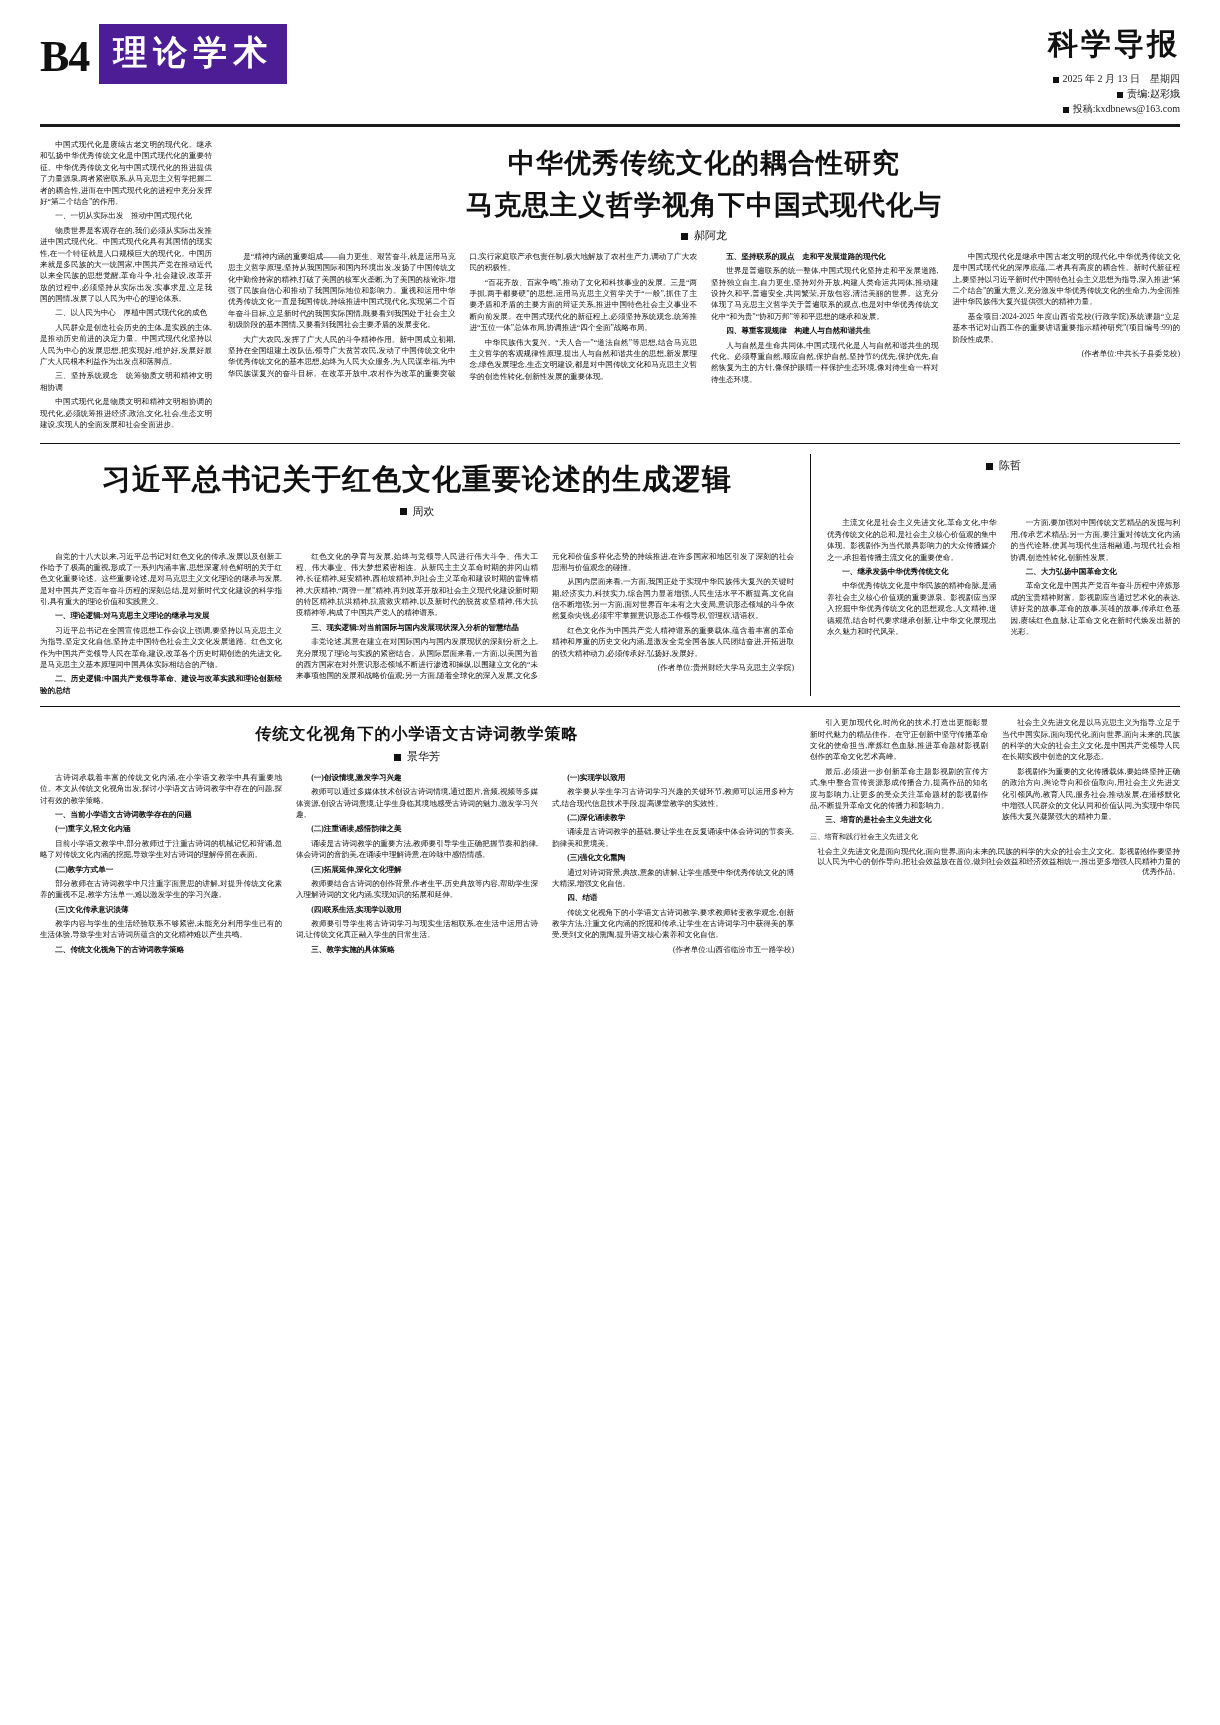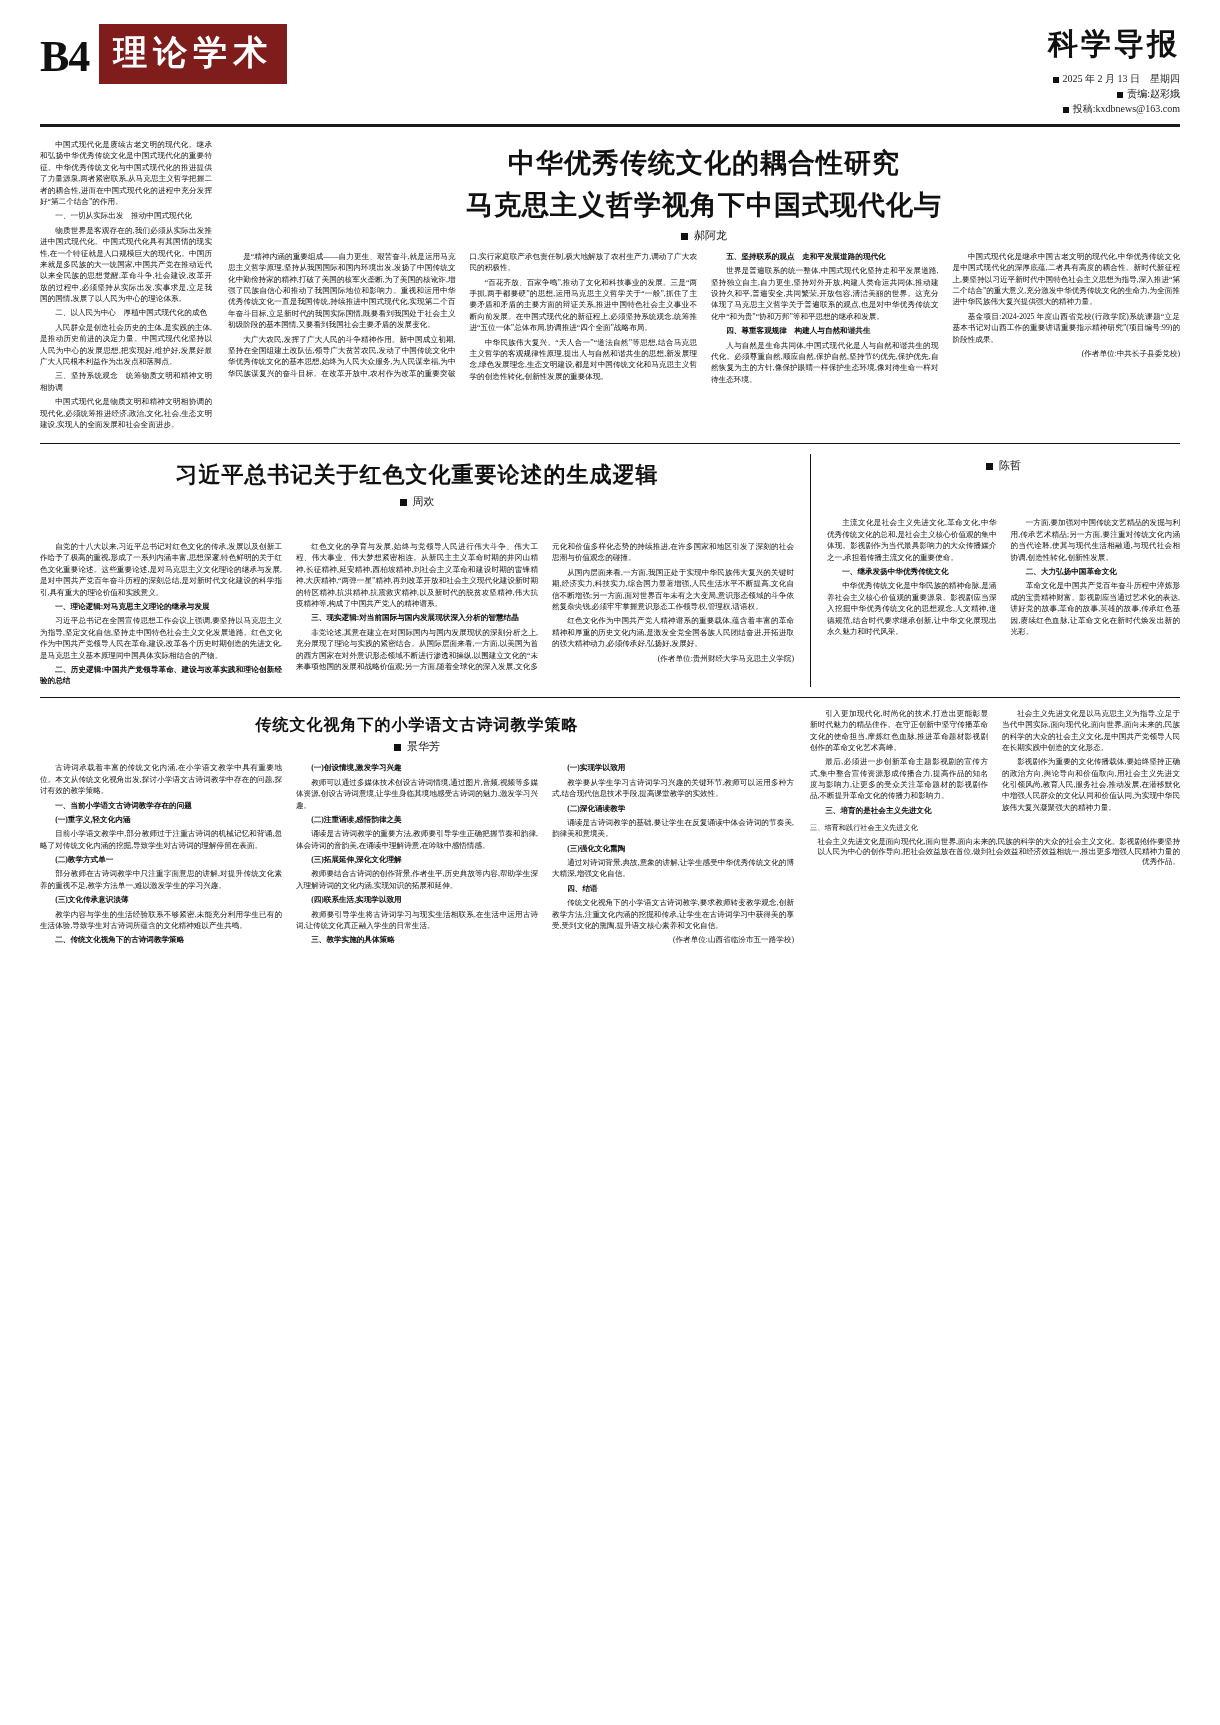--- a/index.html
+++ b/index.html
@@ -4,31 +4,31 @@
 <style>
   html,body{margin:0;padding:0;background:#ffffff;}
   body{width:1220px;height:1725px;font-family:"Liberation Serif",serif;color:#111;}
   .page{position:relative;width:1220px;height:1725px;padding:0;box-sizing:border-box;}
   .inner{position:absolute;left:40px;top:24px;width:1140px;}
 
   
   .masthead{display:flex;align-items:flex-start;justify-content:space-between;border-bottom:3px solid #1a1a1a;padding-bottom:8px;}
   .mast-left{display:flex;align-items:center;gap:10px;}
   .folio{font-family:"Liberation Serif",serif;font-size:44px;font-weight:bold;letter-spacing:-1px;line-height:1;padding-top:6px;}
-  .section-badge{background:#7f1d1d;color:#fff;font-size:34px;font-weight:bold;letter-spacing:6px;padding:6px 14px 8px 14px;font-family:"Liberation Sans",sans-serif;}
+  .section-badge{background:#4c1d95;color:#fff;font-size:34px;font-weight:bold;letter-spacing:6px;padding:6px 14px 8px 14px;font-family:"Liberation Sans",sans-serif;}
   .mast-right{text-align:right;}
   .paper-name{font-size:30px;font-weight:bold;letter-spacing:3px;font-family:"Liberation Serif",serif;}
   .mast-meta{margin-top:6px;font-size:10px;line-height:1.5;color:#222;}
   .mast-meta div{white-space:nowrap;}
   .sq{display:inline-block;width:6px;height:6px;background:#111;margin-right:4px;vertical-align:middle;}
 
   
   .rule{border-top:1px solid #111;margin:10px 0 8px 0;}
   .headline{text-align:center;font-size:27px;font-weight:bold;line-height:1.35;letter-spacing:1px;margin:6px 0 4px 0;}
-  .headline.sm{font-size:22px;}
+  .headline.sm{font-size:29px;}
   .headline.xs{font-size:16px;}
   .byline{text-align:center;font-size:11px;margin:4px 0 8px 0;}
   .byline .dot{display:inline-block;width:7px;height:7px;background:#111;margin-right:6px;vertical-align:middle;}
 
   .cols{column-gap:14px;font-size:7.6px;line-height:1.5;text-align:justify;}
   .cols p{margin:0 0 3px 0;text-indent:2em;}
   .cols p.sub{font-weight:bold;}
   .sig{text-align:right;font-size:7.6px;margin-top:4px;}
 
   

